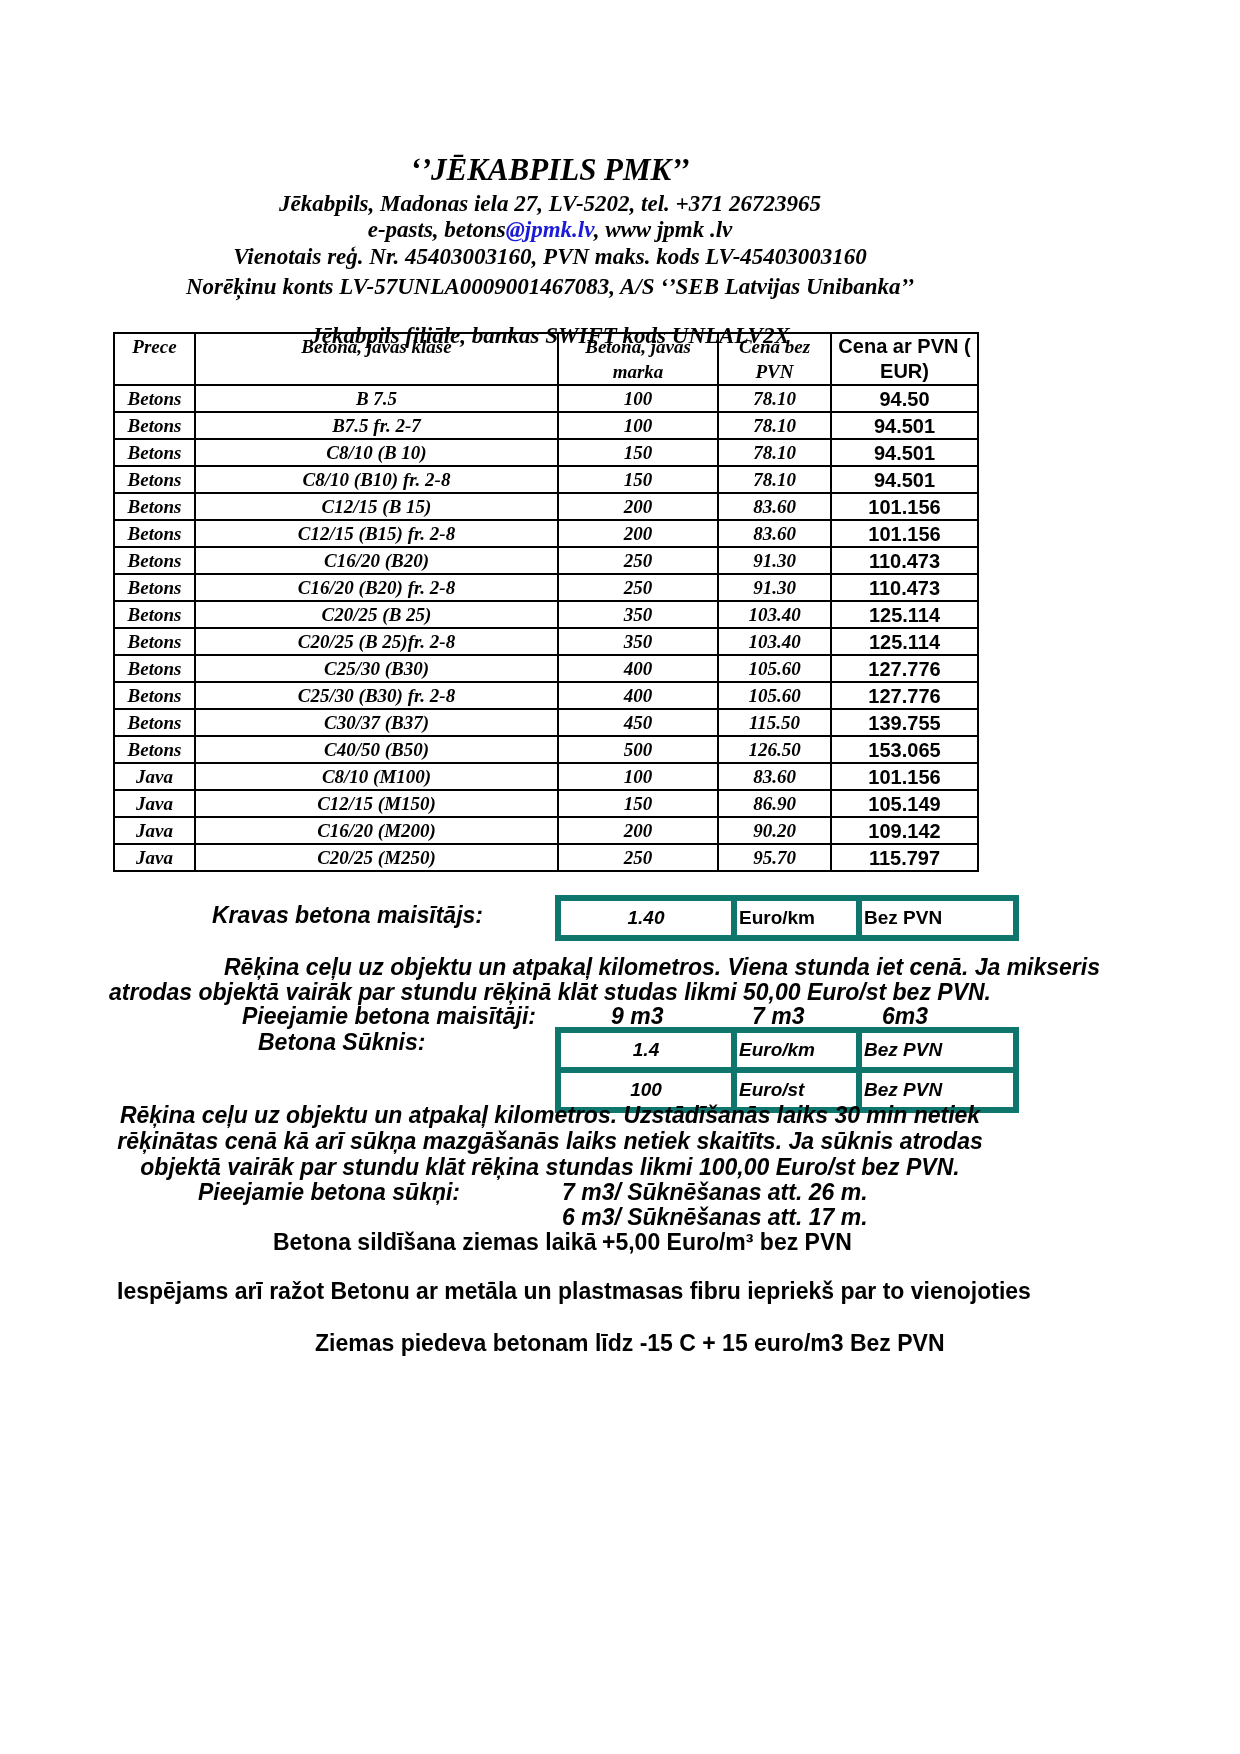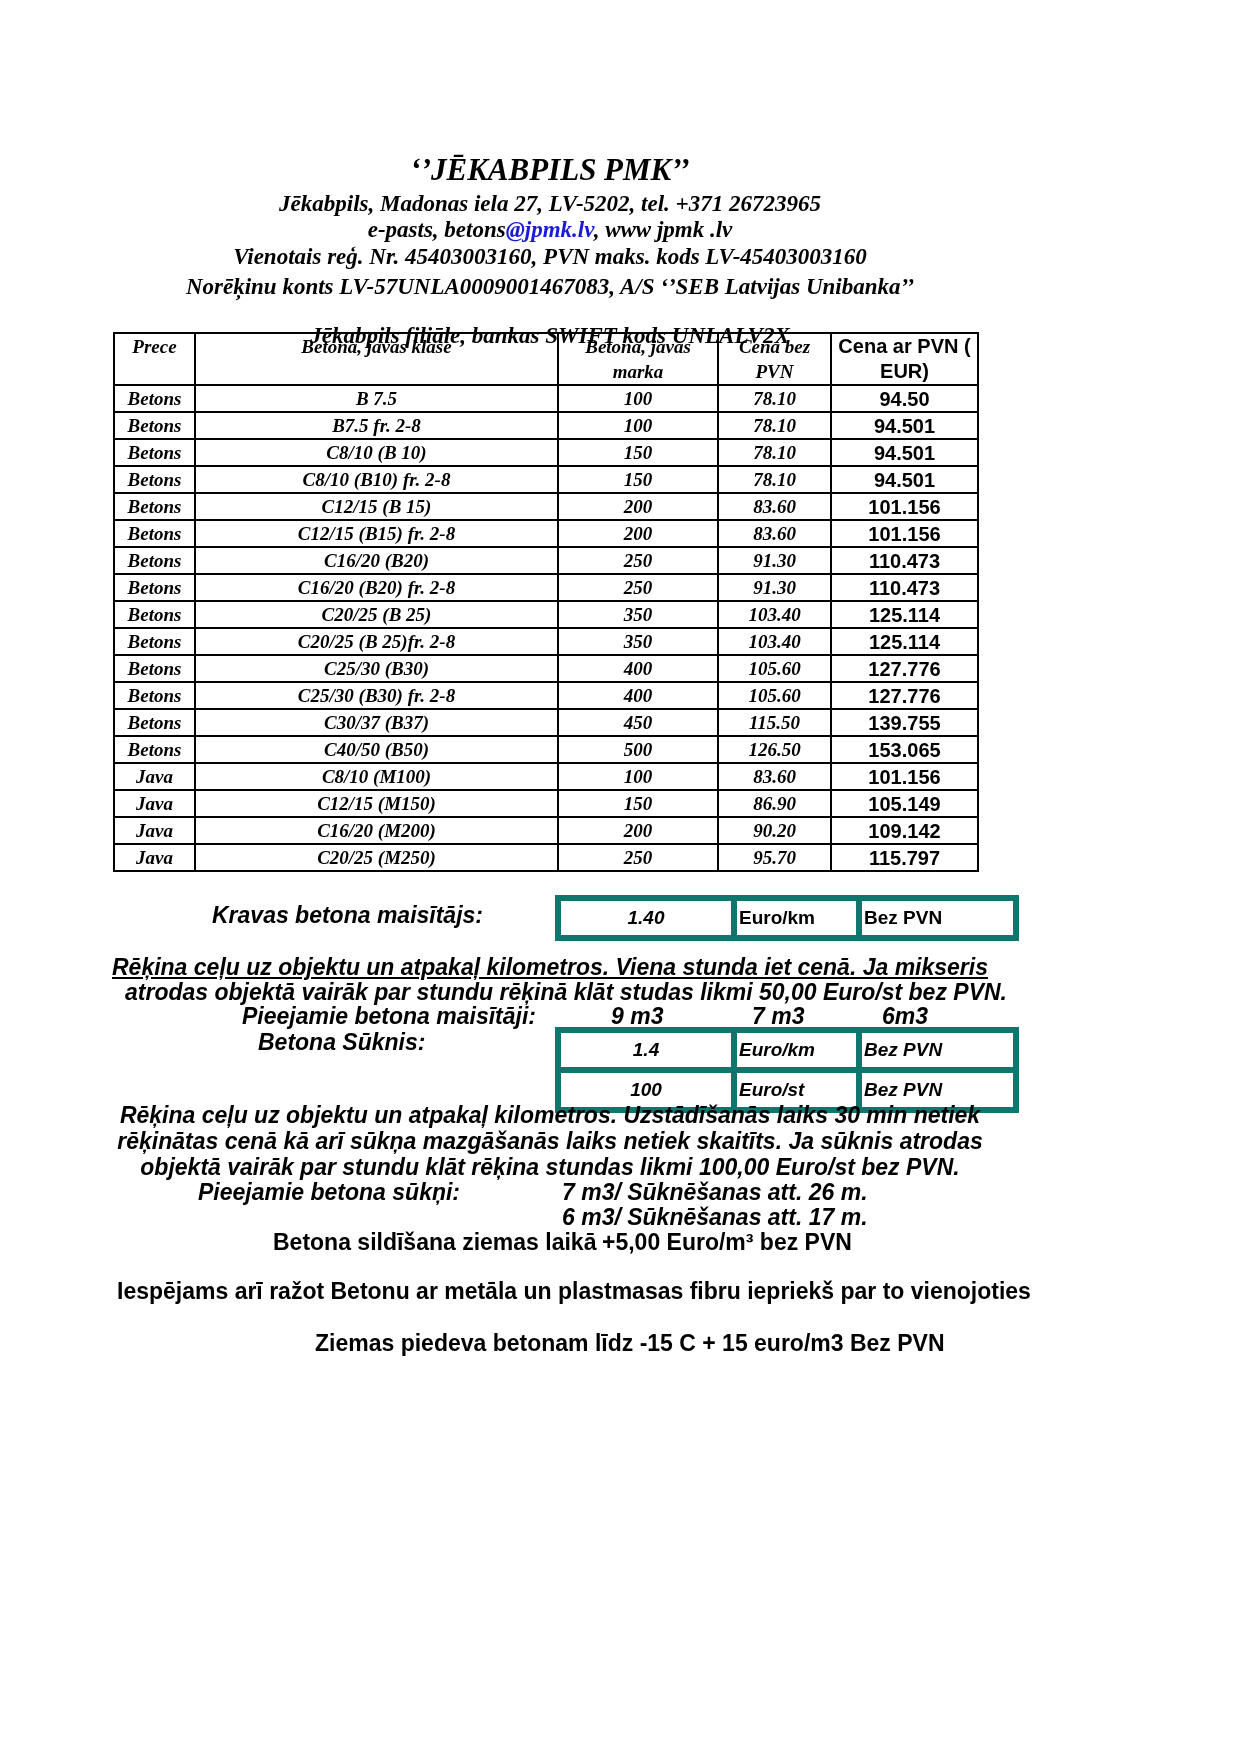--- a/index.html
+++ b/index.html
@@ -63,21 +63,21 @@
   <tbody id="price-body">
       <tr>
         <td class="it">Betons</td>
         <td class="it">B 7.5</td>
         <td class="it">100</td>
         <td class="it">78.10</td>
         <td class="num">94.50</td>
       </tr>
       <tr>
         <td class="it">Betons</td>
-        <td class="it">B7.5 fr. 2-8</td>
+        <td class="it">B7.5 fr. 2-7</td>
         <td class="it">100</td>
         <td class="it">78.10</td>
         <td class="num">94.501</td>
       </tr>
       <tr>
         <td class="it">Betons</td>
         <td class="it">C8/10 (B 10)</td>
         <td class="it">150</td>
         <td class="it">78.10</td>
         <td class="num">94.501</td>
@@ -193,22 +193,22 @@
 <div class="abs txt it" style="left:212px; top:903px;">Kravas betona maisītājs:</div>
 <table class="small" id="mixer-table">
   <tbody>
       <tr>
     <td class="v">1.40</td>
     <td class="u" style="font-style:normal">Euro/km</td>
     <td class="b" style="font-style:normal">Bez PVN</td>
   </tr>
 </tbody>
   </table>
-<div class="abs txt it" style="left:0; width:1100px; text-align:center; top:955px;text-decoration:underline;">Rēķina ceļu uz objektu un atpakaļ kilometros. Viena stunda iet cenā. Ja mikseris</div>
-<div class="abs txt it" style="left:16px; width:1100px; text-align:center; top:980px;">atrodas objektā vairāk par stundu rēķinā klāt studas likmi 50,00 Euro/st bez PVN.</div>
+<div class="abs txt it" style="left:0; width:1100px; text-align:right; top:955px;">Rēķina ceļu uz objektu un atpakaļ kilometros. Viena stunda iet cenā. Ja mikseris</div>
+<div class="abs txt it" style="left:0; width:1100px; text-align:center; top:980px;">atrodas objektā vairāk par stundu rēķinā klāt studas likmi 50,00 Euro/st bez PVN.</div>
 <div class="abs txt it" style="left:242px; top:1004px;">Pieejamie betona maisītāji:</div>
 <div class="abs txt it" style="left:611px; top:1004px;">9 m3</div>
 <div class="abs txt it" style="left:752px; top:1004px;">7 m3</div>
 <div class="abs txt it" style="left:882px; top:1004px;">6m3</div>
 
 <div class="abs txt it" style="left:258px; top:1030px;">Betona Sūknis:</div>
 <table class="small" id="pump-table">
   <tbody>
       <tr>
     <td class="v">1.4</td>

